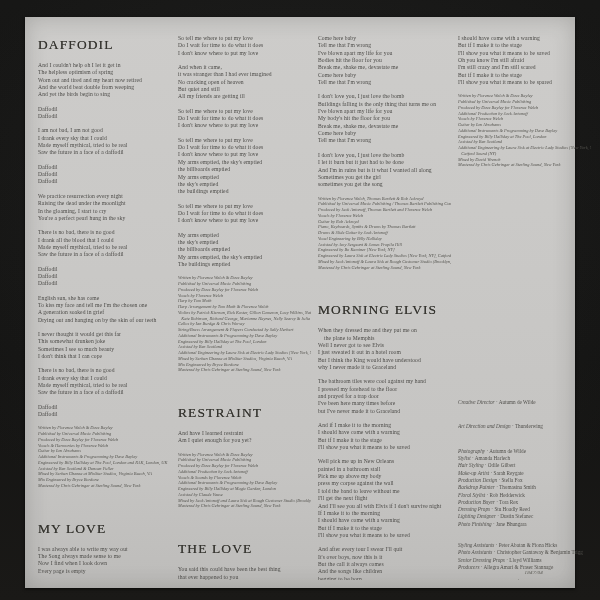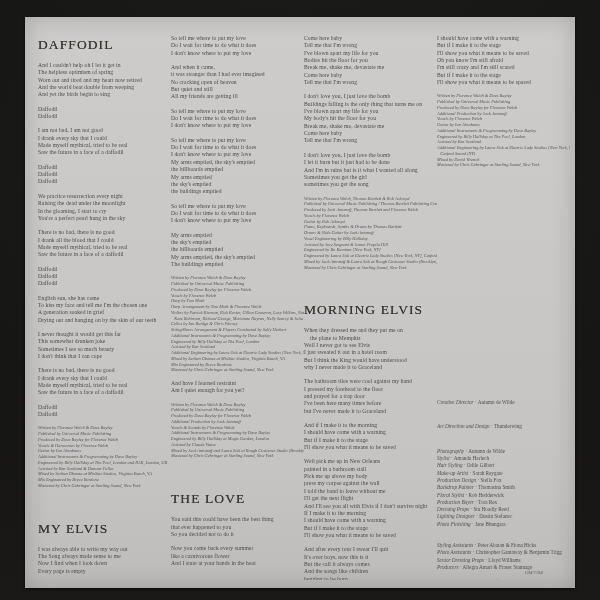--- a/index.html
+++ b/index.html
@@ -14,21 +14,21 @@
       radial-gradient(120% 100% at 50% 40%, rgba(60,60,58,.25) 0%, rgba(0,0,0,0) 55%),
       linear-gradient(180deg,#171716 0%, #141413 60%, #1a1917 100%);
   }
   .paper{
     position:absolute;left:25px;top:17px;width:550px;height:571px;
     background:linear-gradient(180deg,#cdccca 0%,#c9c8c6 45%,#c5c4c2 80%,#bdbcba 100%);
     box-shadow: inset 0 0 22px rgba(40,40,38,.22), 0 1px 3px rgba(0,0,0,.7);
   }
   .columns{
     position:absolute;left:13px;top:18px;right:4px;bottom:8px;
-    display:flex;
+    display:flex;gap:7px;
   }
   .col{flex:0 0 133px;width:133px;overflow:hidden;}
   .heading{
     font-family:"Liberation Serif",serif;
     font-size:13.5px;letter-spacing:1.1px;color:#35342f;
     margin:2px 0 9px 0;font-weight:500;
     text-shadow:0 0 .4px rgba(40,40,36,.7);
   }
   .col .heading:not(:first-child){margin-top:32px;}
   .stanza{margin:0 0 7px 0;}
@@ -127,21 +127,21 @@
           <div class="line">Produced by Dave Bayley for Florence Welch</div>
           <div class="line">Vocals &amp; Harmonies by Florence Welch</div>
           <div class="line">Guitar by Ian Abrahams</div>
           <div class="line">Additional Instruments &amp; Programming by Dave Bayley</div>
           <div class="line">Engineered by Billy Halliday at The Pool, London and RAK, London, UK</div>
           <div class="line">Assisted by Ben Scotland &amp; Duncan Fuller</div>
           <div class="line">Mixed by Serban Ghenea at MixStar Studios, Virginia Beach, VA</div>
           <div class="line">Mix Engineered by Bryce Bordone</div>
           <div class="line">Mastered by Chris Gehringer at Sterling Sound, New York</div>
         </div>
-        <div class="heading">MY ELVIS</div>
+        <div class="heading">MY LOVE</div>
         <div class="stanza">
           <div class="line">I was always able to write my way out</div>
           <div class="line">The Song always made sense to me</div>
           <div class="line">Now I find when I look down</div>
           <div class="line">Every page is empty</div>
         </div>
         <div class="stanza">
           <div class="line">There is nothing to describe</div>
           <div class="line">Except the moon still bright against the worrying sky</div>
         </div>
@@ -198,20 +198,21 @@
           <div class="line">Cellos by Ian Burdge &amp; Chris Worsey</div>
           <div class="line">String/Brass Arrangement &amp; Players Conducted by Sally Herbert</div>
           <div class="line">Additional Instruments &amp; Programming by Dave Bayley</div>
           <div class="line">Engineered by Billy Halliday at The Pool, London</div>
           <div class="line">Assisted by Ben Scotland</div>
           <div class="line">Additional Engineering by Laura Sisk at Electric Lady Studios [New York, NY]</div>
           <div class="line">Mixed by Serban Ghenea at MixStar Studios, Virginia Beach, VA</div>
           <div class="line">Mix Engineered by Bryce Bordone</div>
           <div class="line">Mastered by Chris Gehringer at Sterling Sound, New York</div>
         </div>
+        <div class="heading">RESTRAINT</div>
         <div class="stanza">
           <div class="line">And have I learned restraint</div>
           <div class="line">Am I quiet enough for you yet?</div>
         </div>
         <div class="credits">
           <div class="line">Written by Florence Welch &amp; Dave Bayley</div>
           <div class="line">Published by Universal Music Publishing</div>
           <div class="line">Produced by Dave Bayley for Florence Welch</div>
           <div class="line">Additional Production by Jack Antonoff</div>
           <div class="line">Vocals &amp; Sounds by Florence Welch</div>

